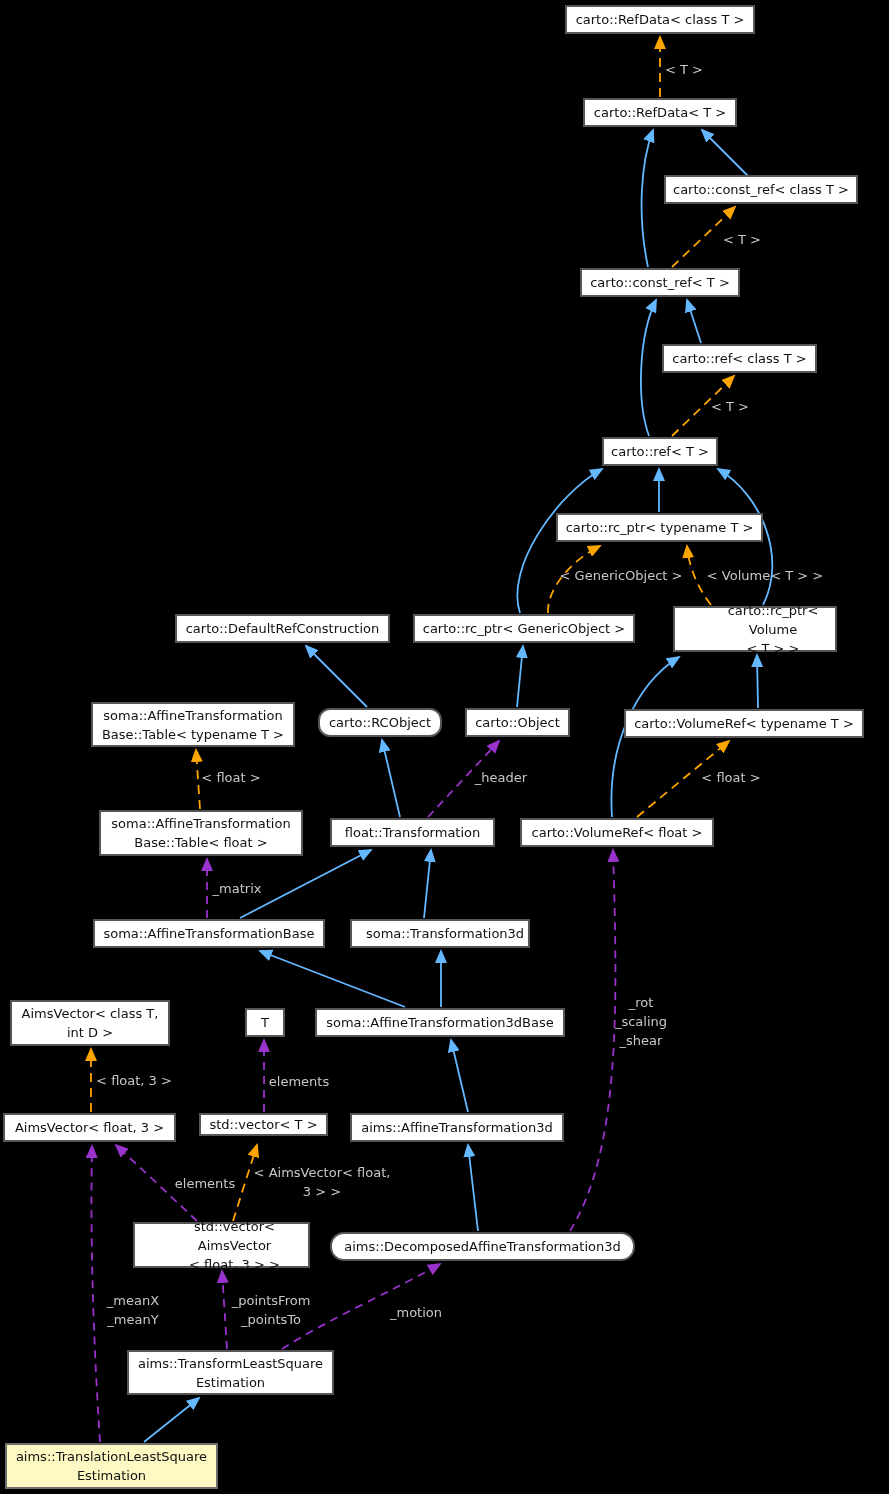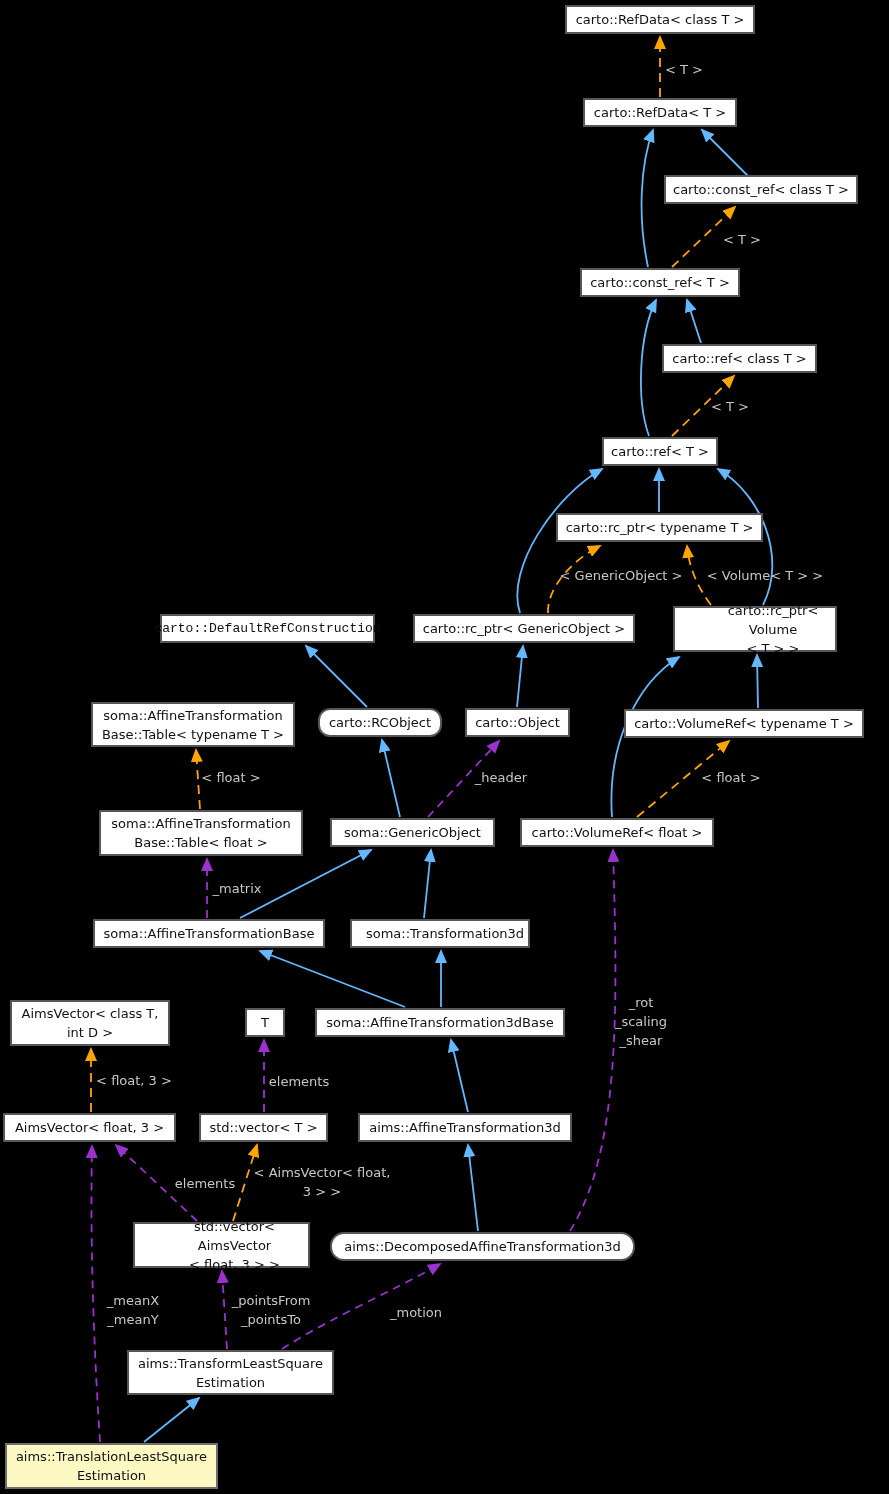--- a/index.html
+++ b/index.html
@@ -100,42 +100,42 @@
       <path d="M100,1442 C94,1350 90,1250 92,1146" class="edge use" marker-end="url(#arrow-use)"></path>
     </svg>
   <div id="nodes">
       <div class="node" style="left: 565px; top: 5px; width: 190px; height: 29px;">carto::RefData&lt; class T &gt;</div>
       <div class="node" style="left: 583px; top: 98px; width: 154px; height: 29px;">carto::RefData&lt; T &gt;</div>
       <div class="node" style="left: 664px; top: 175px; width: 194px; height: 29px;">carto::const_ref&lt; class T &gt;</div>
       <div class="node" style="left: 580px; top: 268px; width: 160px; height: 29px;">carto::const_ref&lt; T &gt;</div>
       <div class="node" style="left: 662px; top: 344px; width: 155px; height: 29px;">carto::ref&lt; class T &gt;</div>
       <div class="node" style="left: 602px; top: 437px; width: 116px; height: 29px;">carto::ref&lt; T &gt;</div>
       <div class="node" style="left: 556px; top: 513px; width: 207px; height: 29px;">carto::rc_ptr&lt; typename T &gt;</div>
-      <div class="node" style="left: 160px; top: 614px; width: 215px; height: 29px; font-family: Liberation Mono, monospace;">carto::DefaultRefConstruction</div>
+      <div class="node" style="left: 175px; top: 614px; width: 215px; height: 29px;">carto::DefaultRefConstruction</div>
       <div class="node" style="left: 413px; top: 614px; width: 222px; height: 29px;">carto::rc_ptr&lt; GenericObject &gt;</div>
       <div class="node" style="left: 673px; top: 606px; width: 164px; height: 46px; padding-left: 42px;">carto::rc_ptr&lt; Volume
 &lt; T &gt; &gt;</div>
       <div class="node" style="left: 91px; top: 702px; width: 204px; height: 45px;">soma::AffineTransformation
 Base::Table&lt; typename T &gt;</div>
       <div class="node" style="left: 318px; top: 708px; width: 124px; height: 29px; border-radius: 12px;">carto::RCObject</div>
       <div class="node" style="left: 465px; top: 708px; width: 105px; height: 29px;">carto::Object</div>
       <div class="node" style="left: 624px; top: 709px; width: 240px; height: 29px;">carto::VolumeRef&lt; typename T &gt;</div>
       <div class="node" style="left: 99px; top: 810px; width: 204px; height: 46px;">soma::AffineTransformation
 Base::Table&lt; float &gt;</div>
-      <div class="node" style="left: 330px; top: 818px; width: 165px; height: 29px;">soma::GenericObject</div>
+      <div class="node" style="left: 330px; top: 818px; width: 165px; height: 29px;">float::Transformation</div>
       <div class="node" style="left: 520px; top: 818px; width: 194px; height: 29px;">carto::VolumeRef&lt; float &gt;</div>
       <div class="node" style="left: 93px; top: 919px; width: 232px; height: 29px;">soma::AffineTransformationBase</div>
       <div class="node" style="left: 350px; top: 919px; width: 180px; height: 29px; padding-left: 16px;">soma::Transformation3d</div>
       <div class="node" style="left: 10px; top: 1000px; width: 160px; height: 46px;">AimsVector&lt; class T,
 int D &gt;</div>
       <div class="node" style="left: 245px; top: 1008px; width: 40px; height: 29px;">T</div>
       <div class="node" style="left: 315px; top: 1008px; width: 250px; height: 29px;">soma::AffineTransformation3dBase</div>
       <div class="node" style="left: 3px; top: 1113px; width: 173px; height: 29px;">AimsVector&lt; float, 3 &gt;</div>
-      <div class="node" style="left: 199px; top: 1113px; width: 129px; height: 29px;">std::vector&lt; T &gt;</div>
-      <div class="node" style="left: 358px; top: 1113px; width: 214px; height: 29px;">aims::AffineTransformation3d</div>
+      <div class="node" style="left: 199px; top: 1113px; width: 129px; height: 23px;">std::vector&lt; T &gt;</div>
+      <div class="node" style="left: 350px; top: 1113px; width: 214px; height: 29px;">aims::AffineTransformation3d</div>
       <div class="node" style="left: 133px; top: 1222px; width: 177px; height: 46px; padding-left: 32px;">std::vector&lt; AimsVector
 &lt; float, 3 &gt; &gt;</div>
       <div class="node" style="left: 330px; top: 1232px; width: 305px; height: 29px; border-radius: 14px;">aims::DecomposedAffineTransformation3d</div>
       <div class="node" style="left: 127px; top: 1350px; width: 207px; height: 45px;">aims::TransformLeastSquare
 Estimation</div>
       <div class="node highlight" style="left: 5px; top: 1443px; width: 213px; height: 46px;">aims::TranslationLeastSquare
 Estimation</div>
     </div>
   <div id="labels">
       <div class="edge-label" style="left: 684px; top: 69px;">&lt; T &gt;</div>

